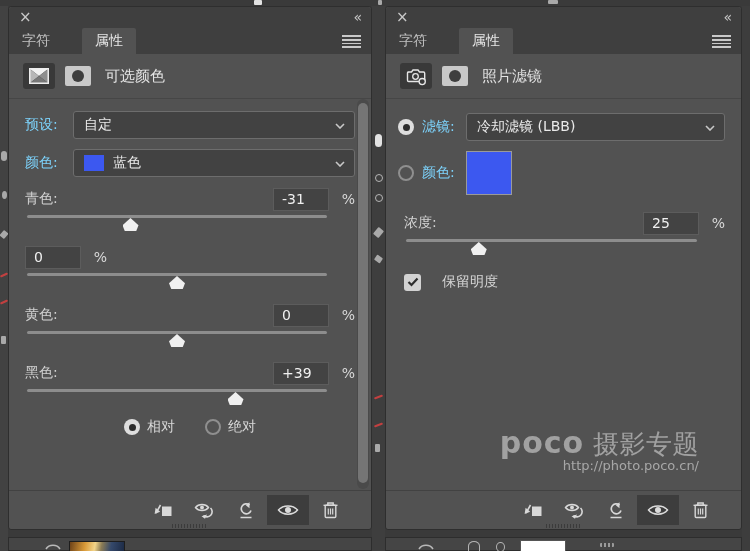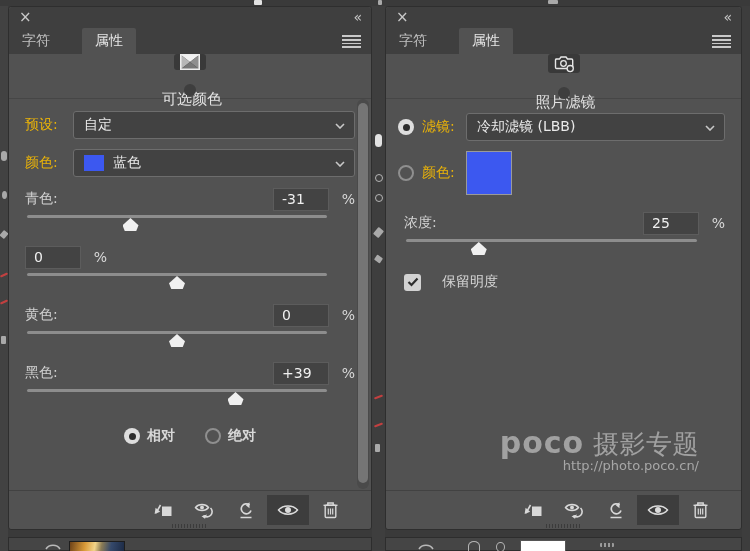--- a/index.html
+++ b/index.html
@@ -19,48 +19,48 @@
   .titlebar{height:21px;background:#3f3f3f;border-radius:3px 3px 0 0;position:relative;}
   .close-btn{position:absolute;left:10px;top:1px;font-size:15px;color:#c9c9c9;line-height:19px;cursor:default;}
   .collapse-btn{position:absolute;right:10px;top:1px;font-size:14px;color:#c9c9c9;line-height:19px;letter-spacing:-1px;}
 
   .tabs{height:26px;background:#3f3f3f;display:flex;position:relative;gap:19px;}
   .tab{padding:0 13px;display:flex;align-items:center;font-size:14px;color:#c2c2c2;}
   .tab.active{background:#525252;color:#e6e6e6;border-radius:2px 2px 0 0;}
   .menu-btn{position:absolute;right:10px;top:7px;width:19px;height:13px;
             background:repeating-linear-gradient(180deg,#c9c9c9 0 1.7px,transparent 1.7px 3.8px);}
 
-  .adj-header{height:44px;display:flex;align-items:center;gap:10px;padding:0 14px;border-bottom:1px solid #464646;flex-direction:column;}
+  .adj-header{height:44px;display:flex;align-items:center;gap:10px;padding:0 14px;border-bottom:1px solid #464646;}
   .icon-box{width:32px;height:26px;background:#393939;border-radius:3px;display:flex;align-items:center;justify-content:center;}
   .mask-chip{width:26px;height:20px;background:#c9c9c9;border-radius:2px;position:relative;}
   .mask-chip::after{content:"";position:absolute;left:7px;top:4px;width:12px;height:12px;border-radius:50%;background:#3e3e3e;}
   .adj-title{font-size:15px;color:#e4e4e4;margin-left:4px;}
 
   .content{padding:0 16px;position:relative;}
 
   .field-row{display:flex;align-items:center;margin-top:12px;}
-  .field-label{width:48px;font-size:14px;color:#eab308;flex:none;}
+  .field-label{width:48px;font-size:14px;color:#7dd3fc;flex:none;}
   .select{flex:1;height:28px;background:#424242;border:1px solid #6d6d6d;border-radius:3px;
           display:flex;align-items:center;padding:0 30px 0 10px;position:relative;font-size:14px;color:#eaeaea;box-sizing:border-box;}
   .select .chev{position:absolute;right:9px;top:11px;}
   .swatch-sm{width:20px;height:16px;margin-right:9px;flex:none;}
 
   .slider-group{margin-top:12px;}
   .slider-group.first{margin-top:10px;}
   .sg-row{display:flex;align-items:center;height:24px;}
   .sg-label{flex:1;font-size:14px;color:#d2d2d2;}
   .num-box{width:56px;height:23px;background:#434343;border:1px solid #5c5c5c;display:flex;align-items:center;
            padding:0 8px;font-size:14px;color:#f0f0f0;box-sizing:border-box;flex:none;}
   .pct{width:26px;text-align:right;font-size:14px;color:#d8d8d8;flex:none;}
   .track-wrap{position:relative;height:22px;}
   .track{position:absolute;left:2px;right:28px;top:4px;height:3px;background:#8d8d8d;border-radius:2px;}
   .thumb{position:absolute;top:3px;width:16px;height:13px;background:#f0f0f0;
          clip-path:polygon(50% 0,100% 55%,86% 100%,14% 100%,0 55%);}
 
-  .radio-row{display:flex;justify-content:center;gap:30px;margin-top:20px;font-weight:bold;}
+  .radio-row{display:flex;justify-content:center;gap:30px;margin-top:11px;}
   .radio-item{display:flex;align-items:center;gap:7px;font-size:14px;color:#d8d8d8;}
   .radio{width:16px;height:16px;border-radius:50%;position:relative;flex:none;}
   .radio.sel{background:#dedede;}
   .radio.sel::after{content:"";position:absolute;left:4.5px;top:4.5px;width:7px;height:7px;border-radius:50%;background:#2d2d2d;}
   .radio.unsel{border:2px solid #8f8f8f;box-sizing:border-box;}
 
   .scroll-track{position:absolute;right:2px;top:92px;width:12px;height:390px;background:#4a4a4a;border-radius:6px;}
   .scroll-thumb{position:absolute;right:3px;top:96px;width:10px;height:380px;background:#757575;border-radius:5px;}
 
   .toolbar{position:absolute;left:0;right:0;bottom:0;height:38px;border-top:1px solid #424242;

